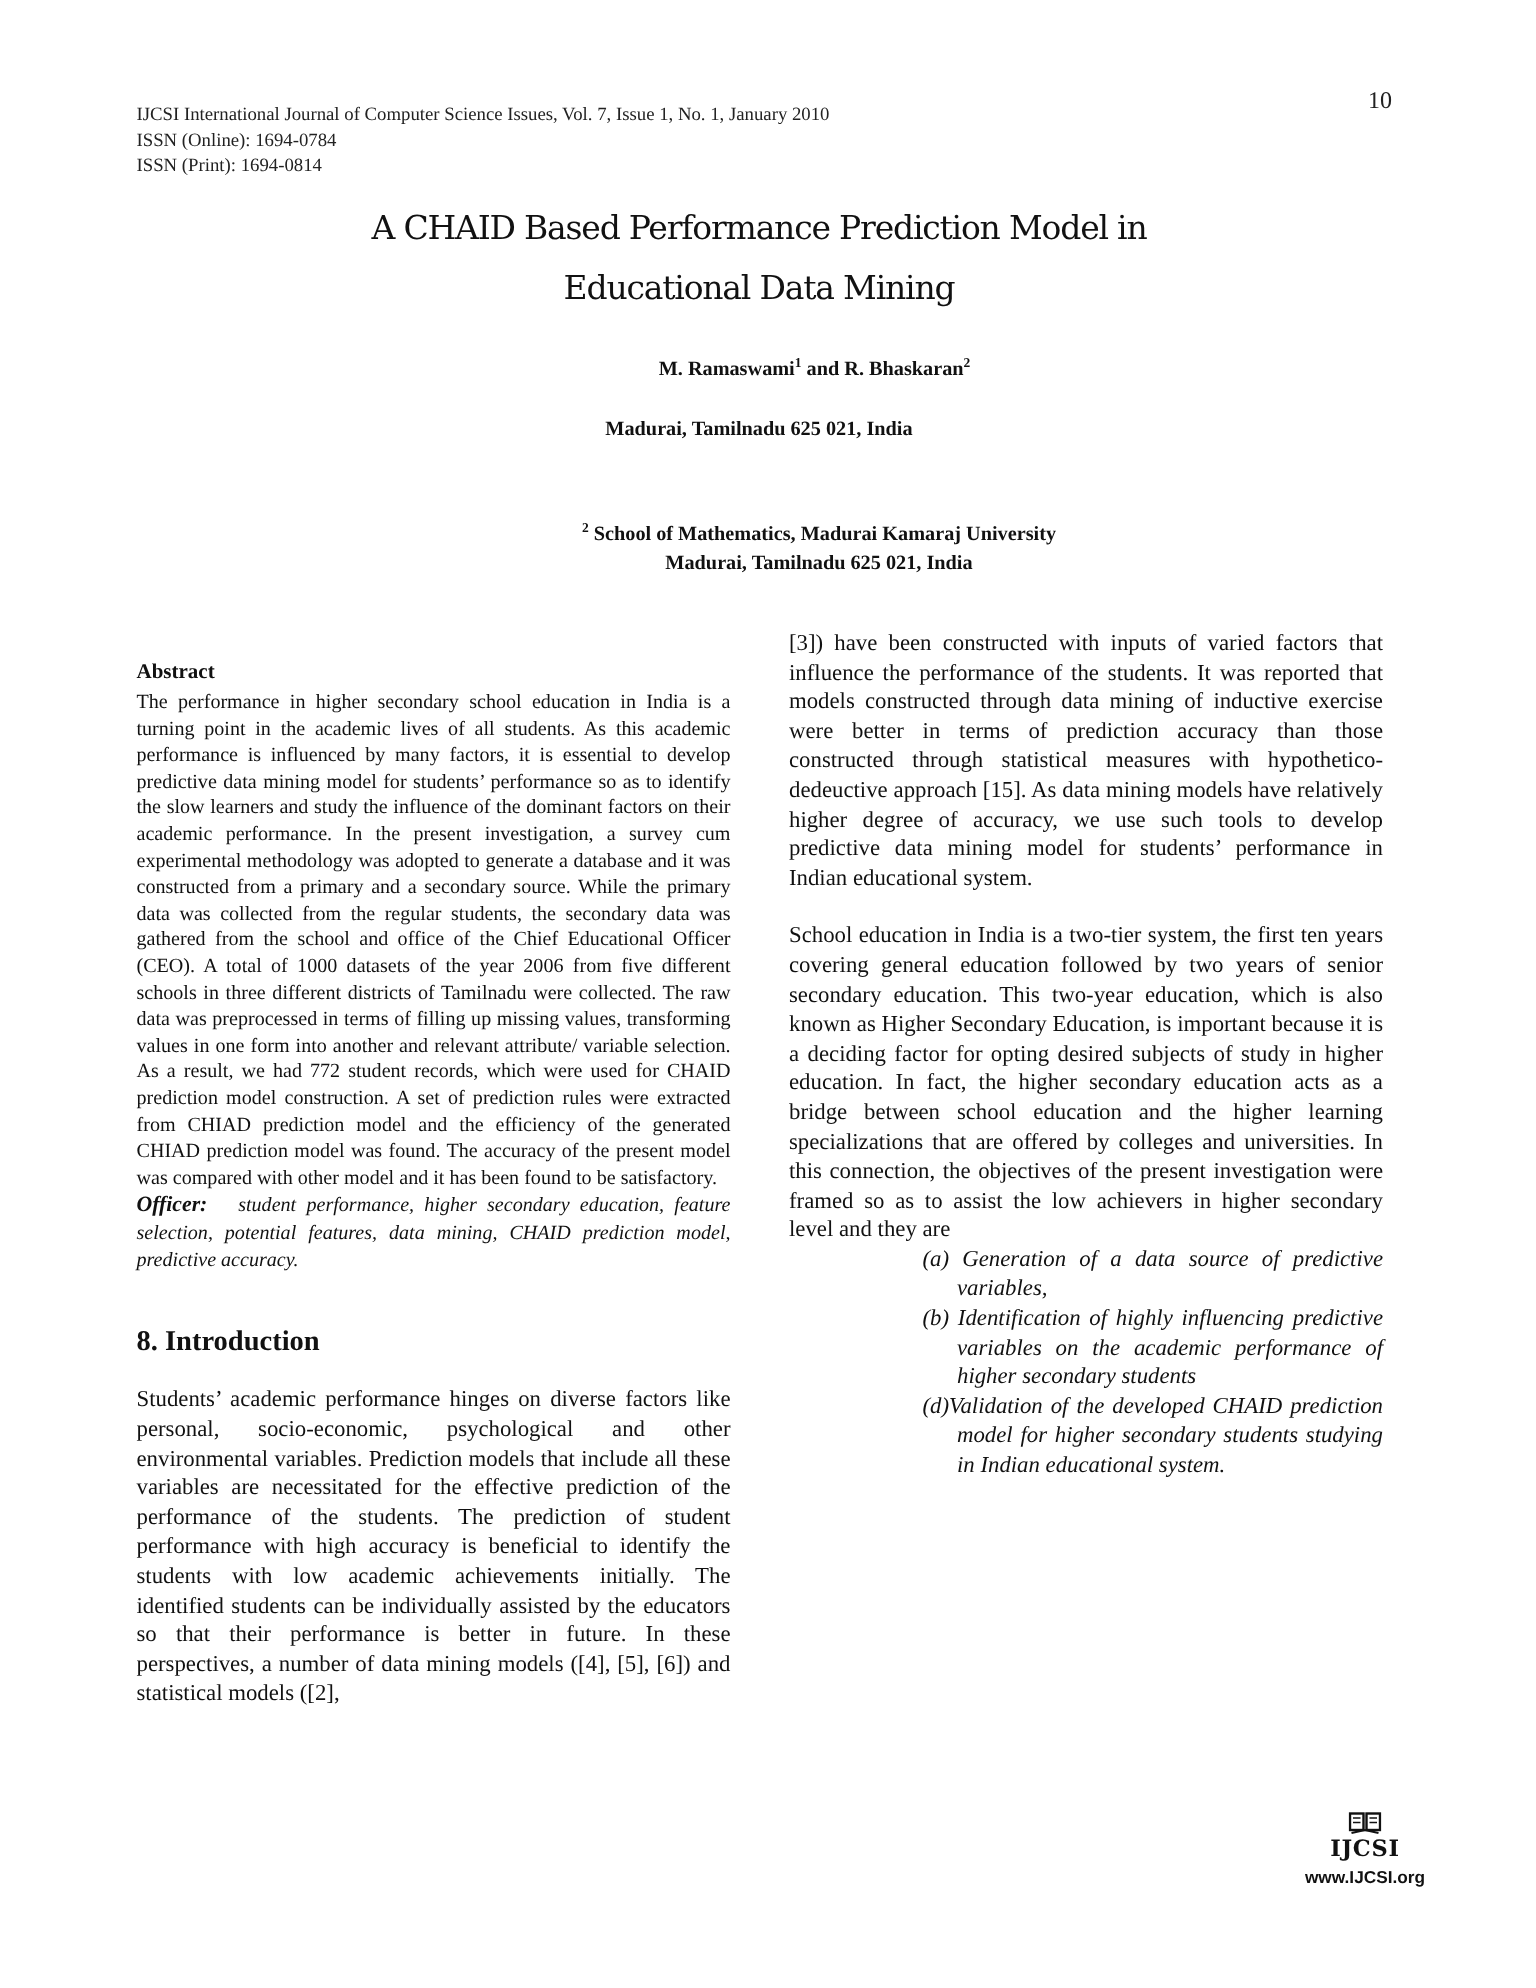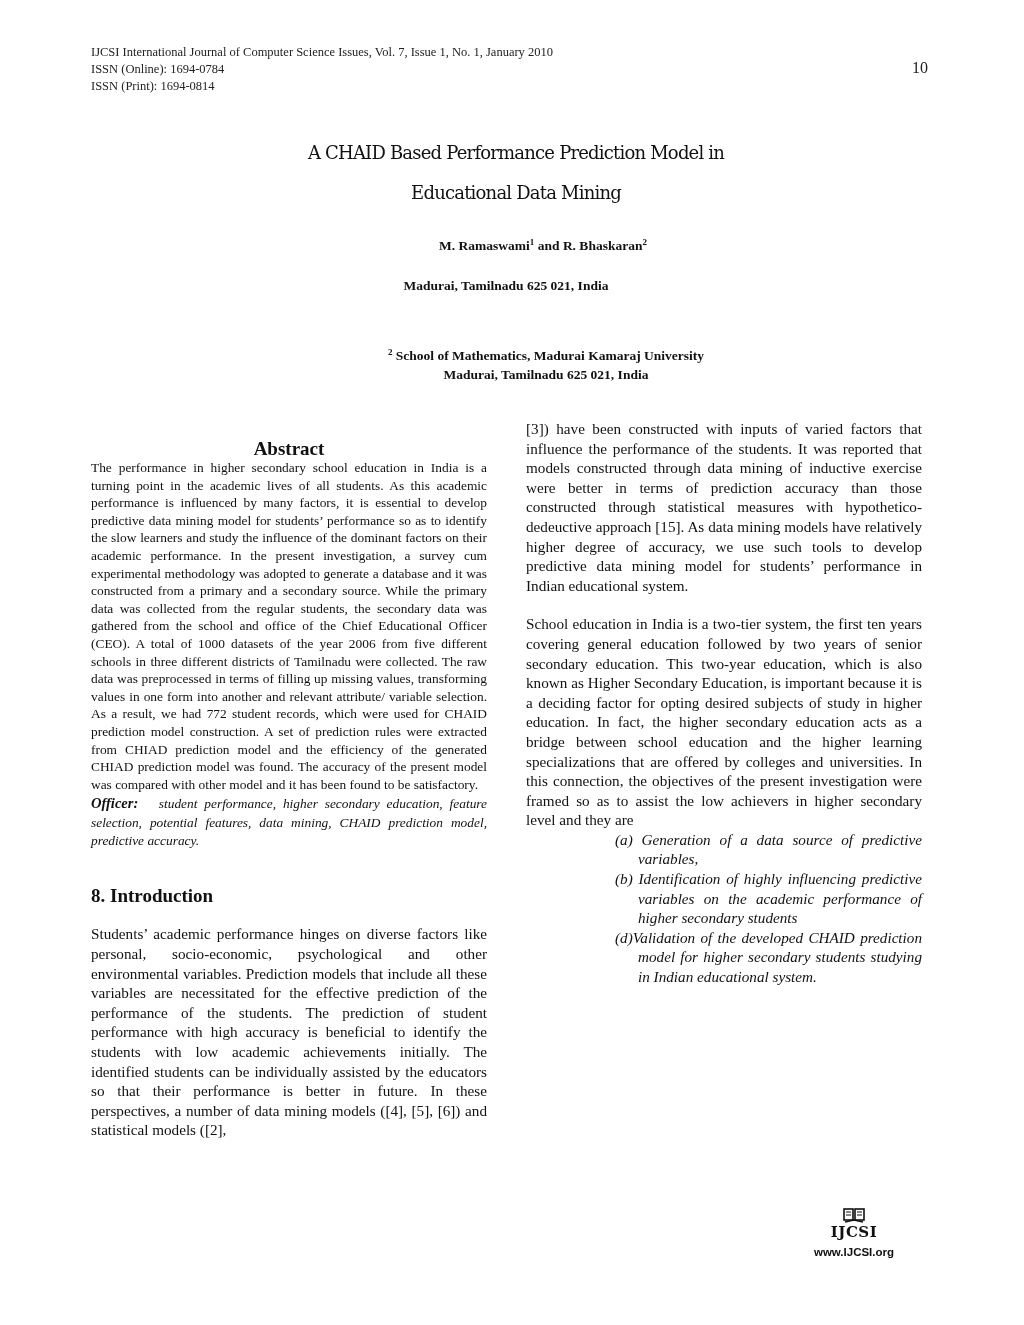--- a/index.html
+++ b/index.html
@@ -1,32 +1,32 @@
 <!DOCTYPE html>
 <html><head>
 <meta charset="utf-8">
 <style>
   html, body { margin: 0; padding: 0; background: #ffffff; }
   body { width: 1024px; height: 1325px; position: relative; overflow: hidden; color: #111; font-family: "Liberation Serif", serif; }
-  .hdr { position: absolute; left: 91px; top: 44px; font-size: 12.5px; line-height: 17px; color: #222; }
+  .hdr { position: absolute; left: 91px; top: 68px; font-size: 12.5px; line-height: 17px; color: #222; }
   .pagenum { position: absolute; left: 912px; top: 59px; font-size: 16px; color: #222; }
-  .title { position: absolute; left: 10px; width: 1012px; top: 133px; text-align: center; font-family: "DejaVu Serif", serif; font-size: 18px; line-height: 40px; letter-spacing: -0.8px; color: #111; }
+  .title { position: absolute; left: 0; width: 1012px; top: 133px; text-align: center; font-family: "DejaVu Serif", serif; font-size: 22px; line-height: 40px; letter-spacing: -0.8px; color: #111; }
   .authors { position: absolute; left: 0; width: 1012px; top: 238px; text-align: center; font-weight: bold; font-size: 13.5px; padding-left: 37px; }
   .affil { position: absolute; left: 0; width: 1012px; text-align: center; font-weight: bold; font-size: 13.5px; line-height: 19px; }
   sup { font-size: 9px; vertical-align: super; line-height: 0; }
   .col { position: absolute; width: 396px; font-size: 13.4px; line-height: 17.6px; text-align: justify; }
   .col p { margin: 0; }
-  .abstract-h { text-align: center; font-weight: bold; font-size: 19px; line-height: 20px; }
+  .abstract-h { font-weight: bold; font-size: 14px; line-height: 20px; }
   .kw-label { font-weight: bold; font-style: italic; font-size: 14.5px; }
   .kw { font-style: italic; }
   .sec-h { font-weight: bold; font-size: 19px; margin: 0; }
   .body2 { font-size: 15.2px; line-height: 19.6px; }
   .list { margin: 0; padding: 0; list-style: none; }
   .list li { padding-left: 23px; text-indent: -23px; margin: 0; }
-  .logo { position: absolute; left: 804px; top: 1208px; width: 100px; text-align: center; }
+  .logo { position: absolute; left: 860px; top: 1208px; width: 100px; text-align: center; }
   .logo .book { display: block; margin: 0 auto; }
   .logo .brand { font-family: "DejaVu Serif", serif; font-weight: bold; font-size: 15px; line-height: 16px; letter-spacing: 0.5px; }
   .logo .url { font-family: "Liberation Sans", sans-serif; font-weight: bold; font-size: 11.5px; margin-top: 6px; }
 </style>
 </head>
 <body>
 
 <div class="hdr">
   <div>IJCSI International Journal of Computer Science Issues, Vol. 7, Issue 1, No. 1, January 2010</div>
   <div>ISSN (Online): 1694-0784</div>

